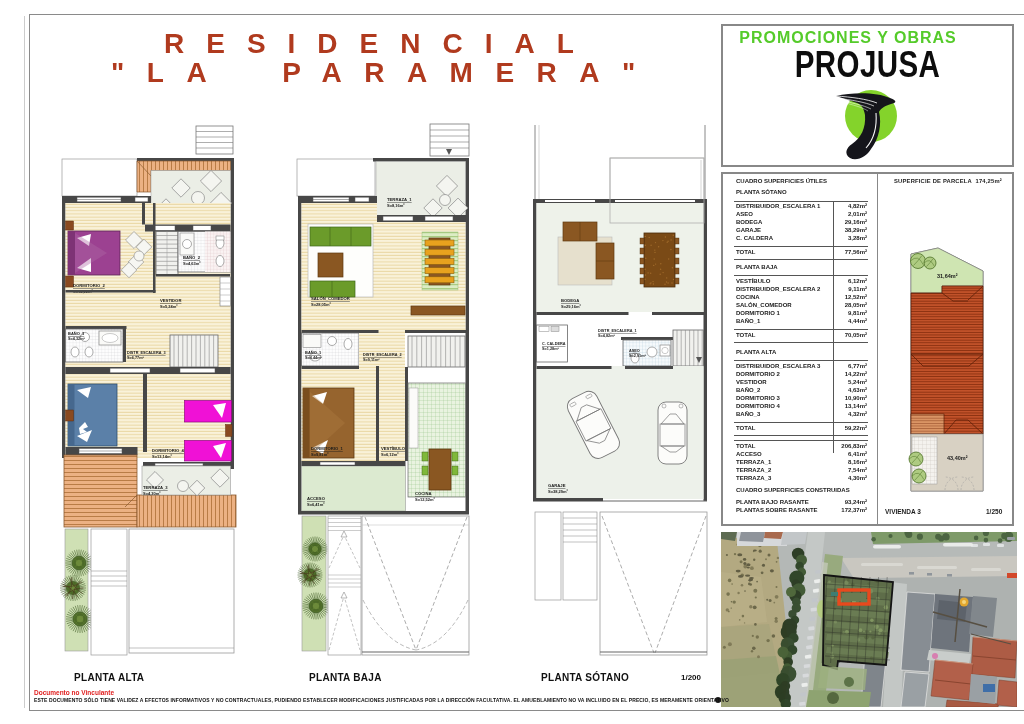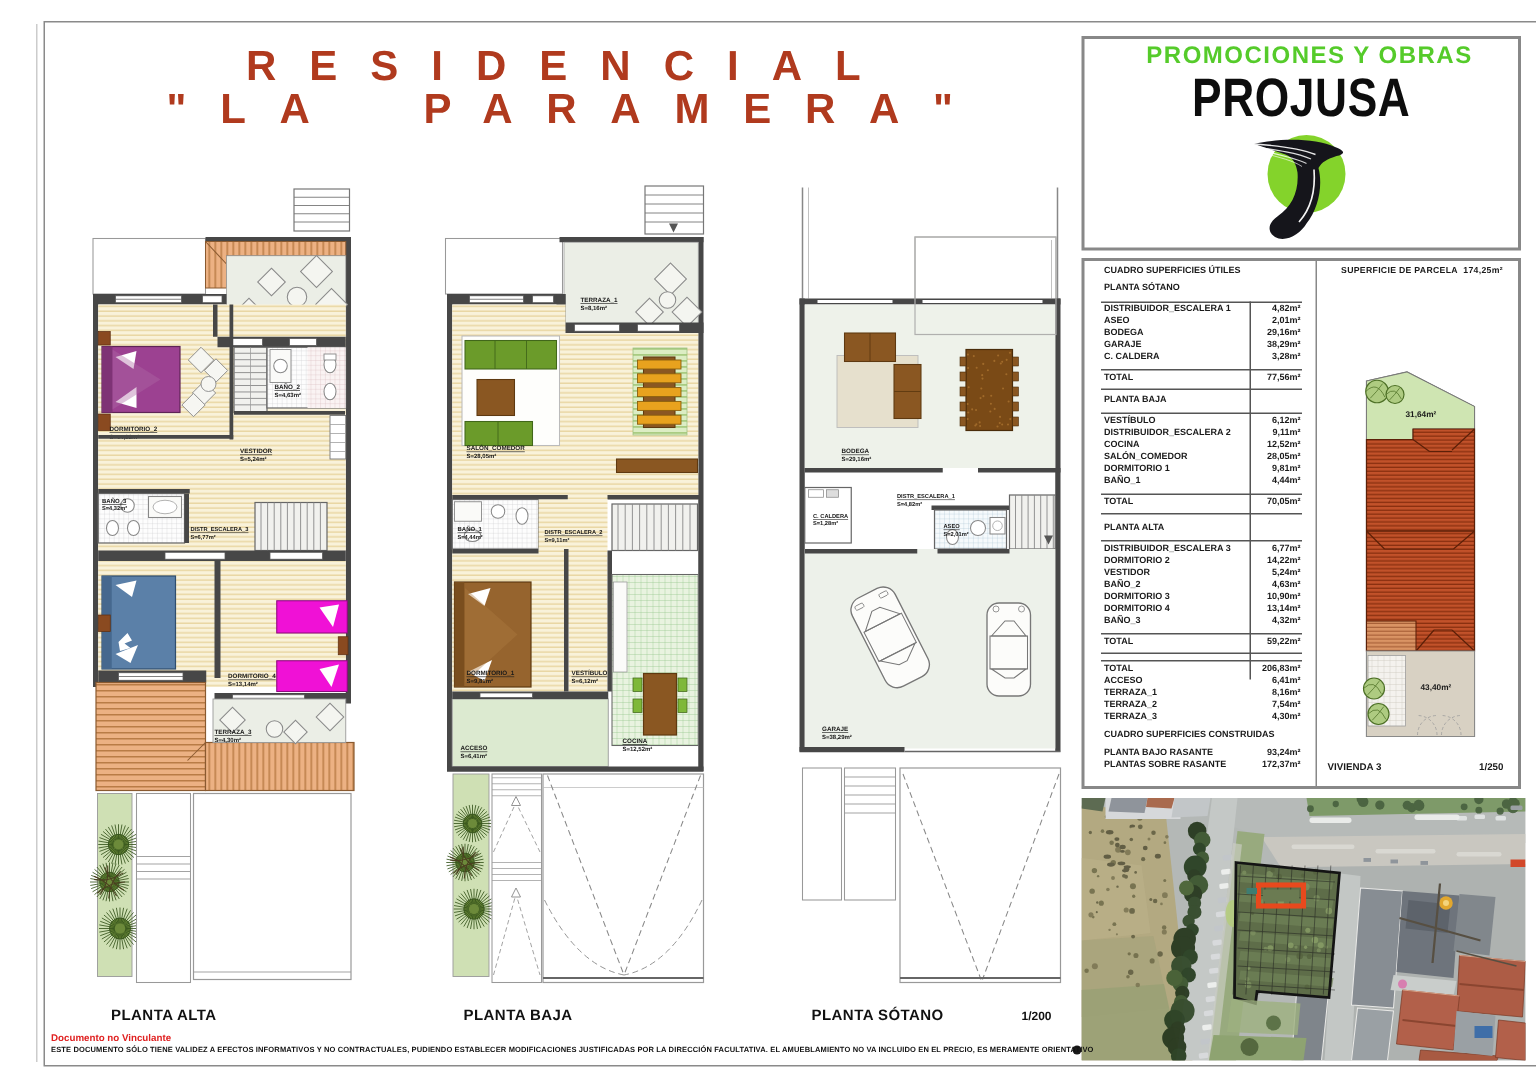--- a/index.html
+++ b/index.html
@@ -13,21 +13,21 @@
 <div id="page">
 
   <div class="abs" style="left:14px;top:14px;width:995px;height:695px;border:1px solid #8a8a8a;"></div>
   <div class="abs" style="left:9px;top:16px;width:1px;height:692px;background:#cccccc;"></div>
 
   <div class="abs b" style="left:149px;top:28px;width:420px;color:#b03a1e;font-size:28px;letter-spacing:22px;white-space:nowrap;">RESIDENCIAL</div>
   <div class="abs b" style="left:96px;top:57px;width:540px;color:#b03a1e;font-size:28px;letter-spacing:22.5px;word-spacing:24px;white-space:nowrap;">"LA PARAMERA"</div>
 
   <div class="abs" style="left:706px;top:24px;width:293px;height:143px;border:2px solid #888888;box-sizing:border-box;"></div>
 
-  <div class="abs b" style="left:706px;top:29px;width:254px;text-align:center;color:#55cb2a;font-size:16px;letter-spacing:1px;padding-left:25px;">PROMOCIONES Y OBRAS</div>
+  <div class="abs b" style="left:706px;top:29px;width:254px;text-align:center;color:#55cb2a;font-size:16px;letter-spacing:1px;">PROMOCIONES Y OBRAS</div>
 
   <div class="abs b" style="left:706px;top:44px;width:293px;text-align:center;color:#0d0d0d;font-size:36px;letter-spacing:0.5px;transform:scale(0.82,1);">PROJUSA</div>
 
   <svg class="abs" style="left:806px;top:82px;" width="100" height="85" viewBox="806 82 100 85">
     <circle cx="856" cy="116" r="26" fill="#84d32b"></circle>
     <path d="M821 96 C838 92 862 92 875 98 C883 101 881 103 876 104 C870 106 866 108 864 112 C867 124 864 139 856 149 C852 156 842 162 835 158 C829 154 831 148 837 144 C846 138 851 128 850 115 C849 109 847 105 842 103 C834 100 827 98 821 96 Z" fill="#15151b"></path>
     <path d="M821 96 C836 97 852 99 862 103" stroke="#ffffff" stroke-width="0.9" fill="none" opacity="0.9"></path>
     <path d="M822 98 C836 100 850 102 859 106" stroke="#ffffff" stroke-width="0.8" fill="none" opacity="0.85"></path>
     <path d="M824 100 C837 103 848 105 856 109" stroke="#ffffff" stroke-width="0.7" fill="none" opacity="0.8"></path>
     <path d="M827 102 C838 105 847 107 853 111" stroke="#ffffff" stroke-width="0.6" fill="none" opacity="0.7"></path>

